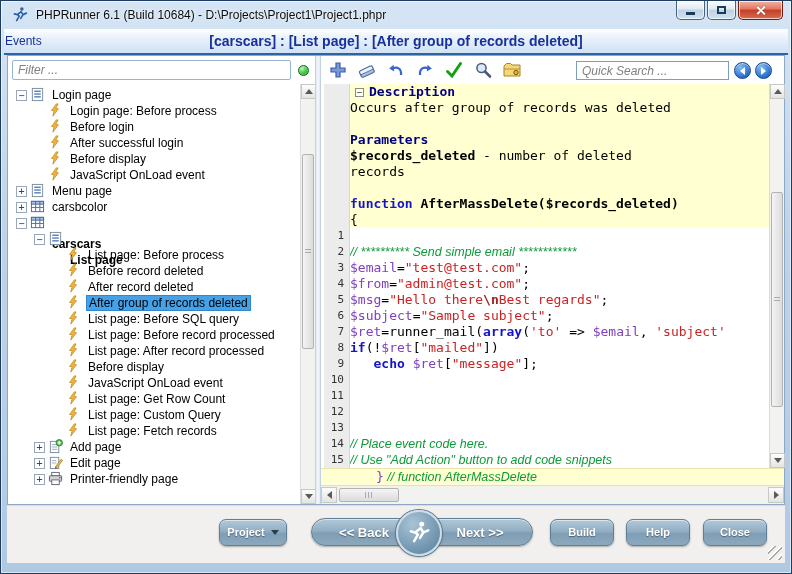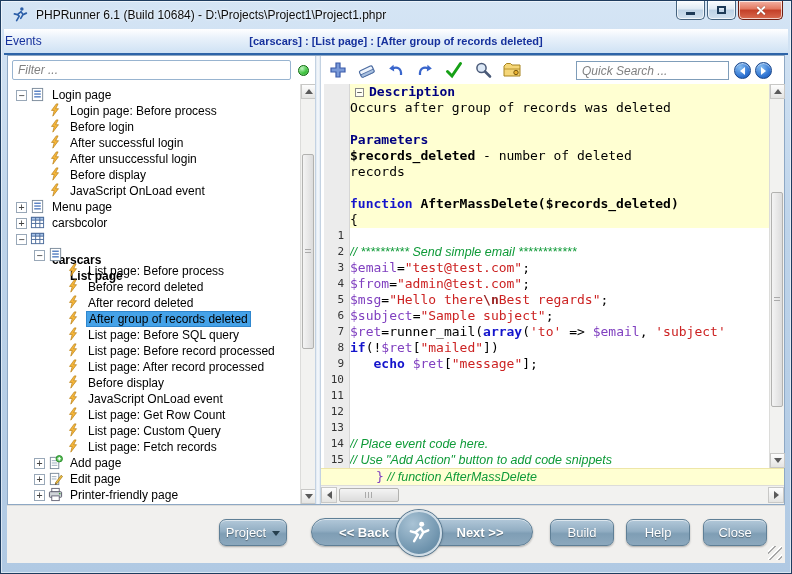--- a/index.html
+++ b/index.html
@@ -16,21 +16,21 @@
   .glyph-min{width:9px;height:3px;background:#1d3a57;margin-top:7px;}
   .glyph-max{width:9px;height:8px;border:2px solid #1d3a57;background:transparent;}
   .glyph-close{position:relative;width:11px;height:11px;}
   .glyph-close::before,.glyph-close::after{content:"";position:absolute;left:5px;top:0;width:2.4px;height:11px;background:#fff;border-radius:1px;box-shadow:0 0 1px rgba(0,0,0,.5);}
   .glyph-close::before{transform:rotate(45deg);}
   .glyph-close::after{transform:rotate(-45deg);}
 
   
   .headerstrip{position:absolute;left:3px;right:3px;top:28px;height:26px;background:linear-gradient(180deg,#ffffff,#eaf2fb 35%,#cfe2f4);border-bottom:2px solid #2d64a8;display:flex;align-items:center;}
   .hdr-left{font-size:12px;color:#16319c;padding-left:1px;}
-  .hdr-breadcrumb{position:absolute;left:0;right:0;text-align:center;font-size:11px;font-weight:bold;color:#16319c;}
+  .hdr-breadcrumb{position:absolute;left:0;right:0;text-align:center;font-size:14px;font-weight:bold;color:#16319c;}
 
   
   .content{position:absolute;left:6px;top:54px;width:778px;height:450px;background:#fff;border:1px solid #8ea8c4;display:flex;}
   .leftpanel{width:307px;display:flex;flex-direction:column;background:#fff;}
   .filterrow{height:28px;display:flex;align-items:center;padding:0 6px 0 4px;}
   .filter-input{flex:1;height:20px;border:1px solid #98b4d0;border-radius:2px;padding:1px 5px;font:12px "Liberation Sans",sans-serif;color:#333;outline:none;}
   .filter-input::placeholder,.qs-input::placeholder{color:#808080;font-style:italic;}
   .status-dot{width:11px;height:11px;border-radius:50%;margin-left:7px;background:radial-gradient(circle at 35% 30%,#c2f3c2,#35c235 55%,#0c8c0c);border:1px solid #0a6a0a;box-shadow:inset 0 0 2px rgba(255,255,255,.8);}
   .tree{position:relative;flex:1;overflow:hidden;padding-top:3px;}
   .tree-inner{position:absolute;left:0;top:3px;right:16px;bottom:0;overflow:hidden;}
@@ -90,21 +90,21 @@
   .tk-k{color:#1414cc;font-weight:bold;}
   .tk-s{color:#cc2222;}
   .tk-v{color:#8040c0;}
   .tk-e{color:#992222;font-weight:bold;}
   .tk-c{color:#0f9a38;font-style:italic;font-family:"Liberation Sans",sans-serif;font-size:12.5px;}
   .tk-h{color:#000080;font-weight:bold;}
   .tk-b{color:#000;font-weight:bold;}
 
   
   .bottombar{position:absolute;left:6px;top:504px;width:778px;height:58px;background:#f1f0ee;border-top:1px solid #dcdcda;}
-  .btn{position:absolute;top:13px;height:27px;border-radius:7px;border:1px solid #5f7f96;background:linear-gradient(180deg,#b2c8d9 0%,#92aec3 45%,#7f9eb5 55%,#8ca8bd 100%);box-shadow:inset 0 1px 0 rgba(255,255,255,.55),0 1px 2px rgba(0,0,0,.3);color:#fff;font-weight:normal;font-size:13px;text-align:center;line-height:25px;text-shadow:0 1px 1px rgba(0,0,0,.4);cursor:pointer;}
+  .btn{position:absolute;top:13px;height:27px;border-radius:7px;border:1px solid #5f7f96;background:linear-gradient(180deg,#b2c8d9 0%,#92aec3 45%,#7f9eb5 55%,#8ca8bd 100%);box-shadow:inset 0 1px 0 rgba(255,255,255,.55),0 1px 2px rgba(0,0,0,.3);color:#fff;font-weight:bold;font-size:11px;text-align:center;line-height:25px;text-shadow:0 1px 1px rgba(0,0,0,.4);cursor:pointer;}
   .caret{display:inline-block;width:0;height:0;border-left:4px solid transparent;border-right:4px solid transparent;border-top:5px solid #27404f;margin-left:6px;vertical-align:1px;}
   .pill{position:absolute;left:304px;top:12px;width:222px;height:28px;border-radius:15px;border:1px solid #5f7f96;background:linear-gradient(180deg,#b2c8d9 0%,#92aec3 45%,#7f9eb5 55%,#8ca8bd 100%);box-shadow:inset 0 1px 0 rgba(255,255,255,.55),0 1px 2px rgba(0,0,0,.3);}
   .pill-half{position:absolute;top:0;height:17px;width:88px;color:#fff;font-weight:bold;font-size:13px;line-height:27px;text-align:center;text-shadow:0 1px 1px rgba(0,0,0,.4);cursor:pointer;}
   .pill-half.back{left:8px;} .pill-half.next{right:8px;}
   .runner-circle{position:absolute;left:389px;top:4px;width:46px;height:46px;border-radius:50%;background:radial-gradient(circle at 35% 28%,#a9c3d5,#6e93ad 70%,#5d8098);border:2px solid #cfdde7;box-shadow:0 0 0 1px #5a7a92,0 1px 3px rgba(0,0,0,.35);display:flex;align-items:center;justify-content:center;cursor:pointer;}
   .resize-grip{position:absolute;right:3px;bottom:3px;width:14px;height:14px;background:repeating-linear-gradient(135deg,transparent 0 3px,#ffffff 3px 4.5px,#a8a8a8 4.5px 6px);cursor:nwse-resize;}
 </style>
 </head>
 <body>
 
@@ -177,29 +177,20 @@
               <span class="tree-label">Before login</span>
             </div>
             <div class="tree-row">
               <span class="tree-indent" style="width: 40px;"></span>
               <span class="tree-icon">
                 <svg viewBox="0 0 16 16" width="14" height="14">
                   <path d="M9.5 1 L4 8.5 L7 8.5 L5.5 15 L12 6.5 L8.8 6.5 L11.5 1 Z" fill="#f6b73c" stroke="#b97f16" stroke-width="0.8"></path>
                 </svg>
               </span>
               <span class="tree-label">After successful login</span>
-            </div>
-            <div class="tree-row">
-              <span class="tree-indent" style="width: 40px;"></span>
-              <span class="tree-icon">
-                <svg viewBox="0 0 16 16" width="14" height="14">
-                  <path d="M9.5 1 L4 8.5 L7 8.5 L5.5 15 L12 6.5 L8.8 6.5 L11.5 1 Z" fill="#f6b73c" stroke="#b97f16" stroke-width="0.8"></path>
-                </svg>
-              </span>
-              <span class="tree-label">After unsuccessful login</span>
             </div>
             <div class="tree-row">
               <span class="tree-indent" style="width: 40px;"></span>
               <span class="tree-icon">
                 <svg viewBox="0 0 16 16" width="14" height="14">
                   <path d="M9.5 1 L4 8.5 L7 8.5 L5.5 15 L12 6.5 L8.8 6.5 L11.5 1 Z" fill="#f6b73c" stroke="#b97f16" stroke-width="0.8"></path>
                 </svg>
               </span>
               <span class="tree-label">Before display</span>
             </div>

